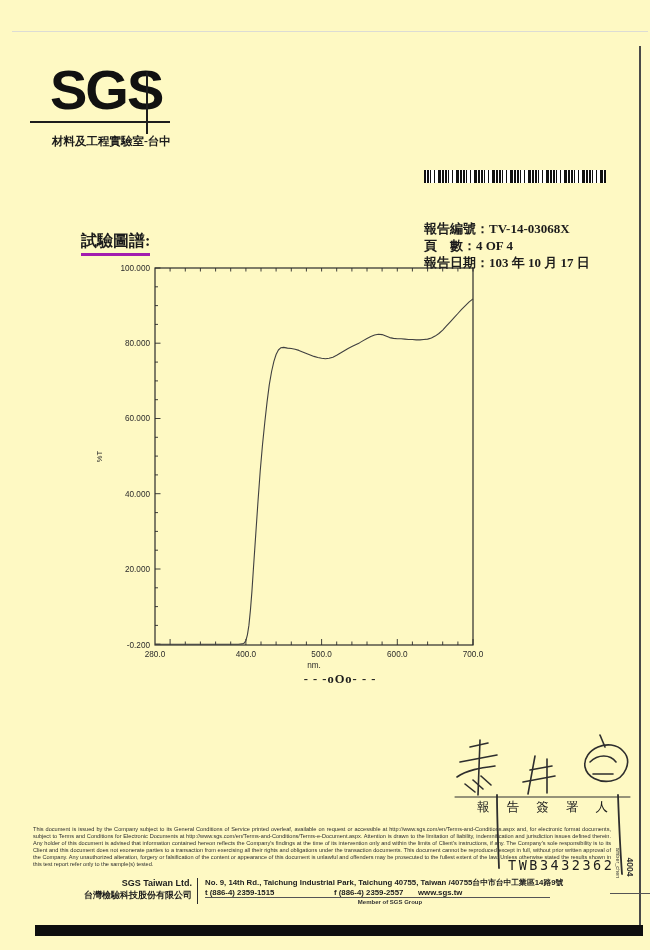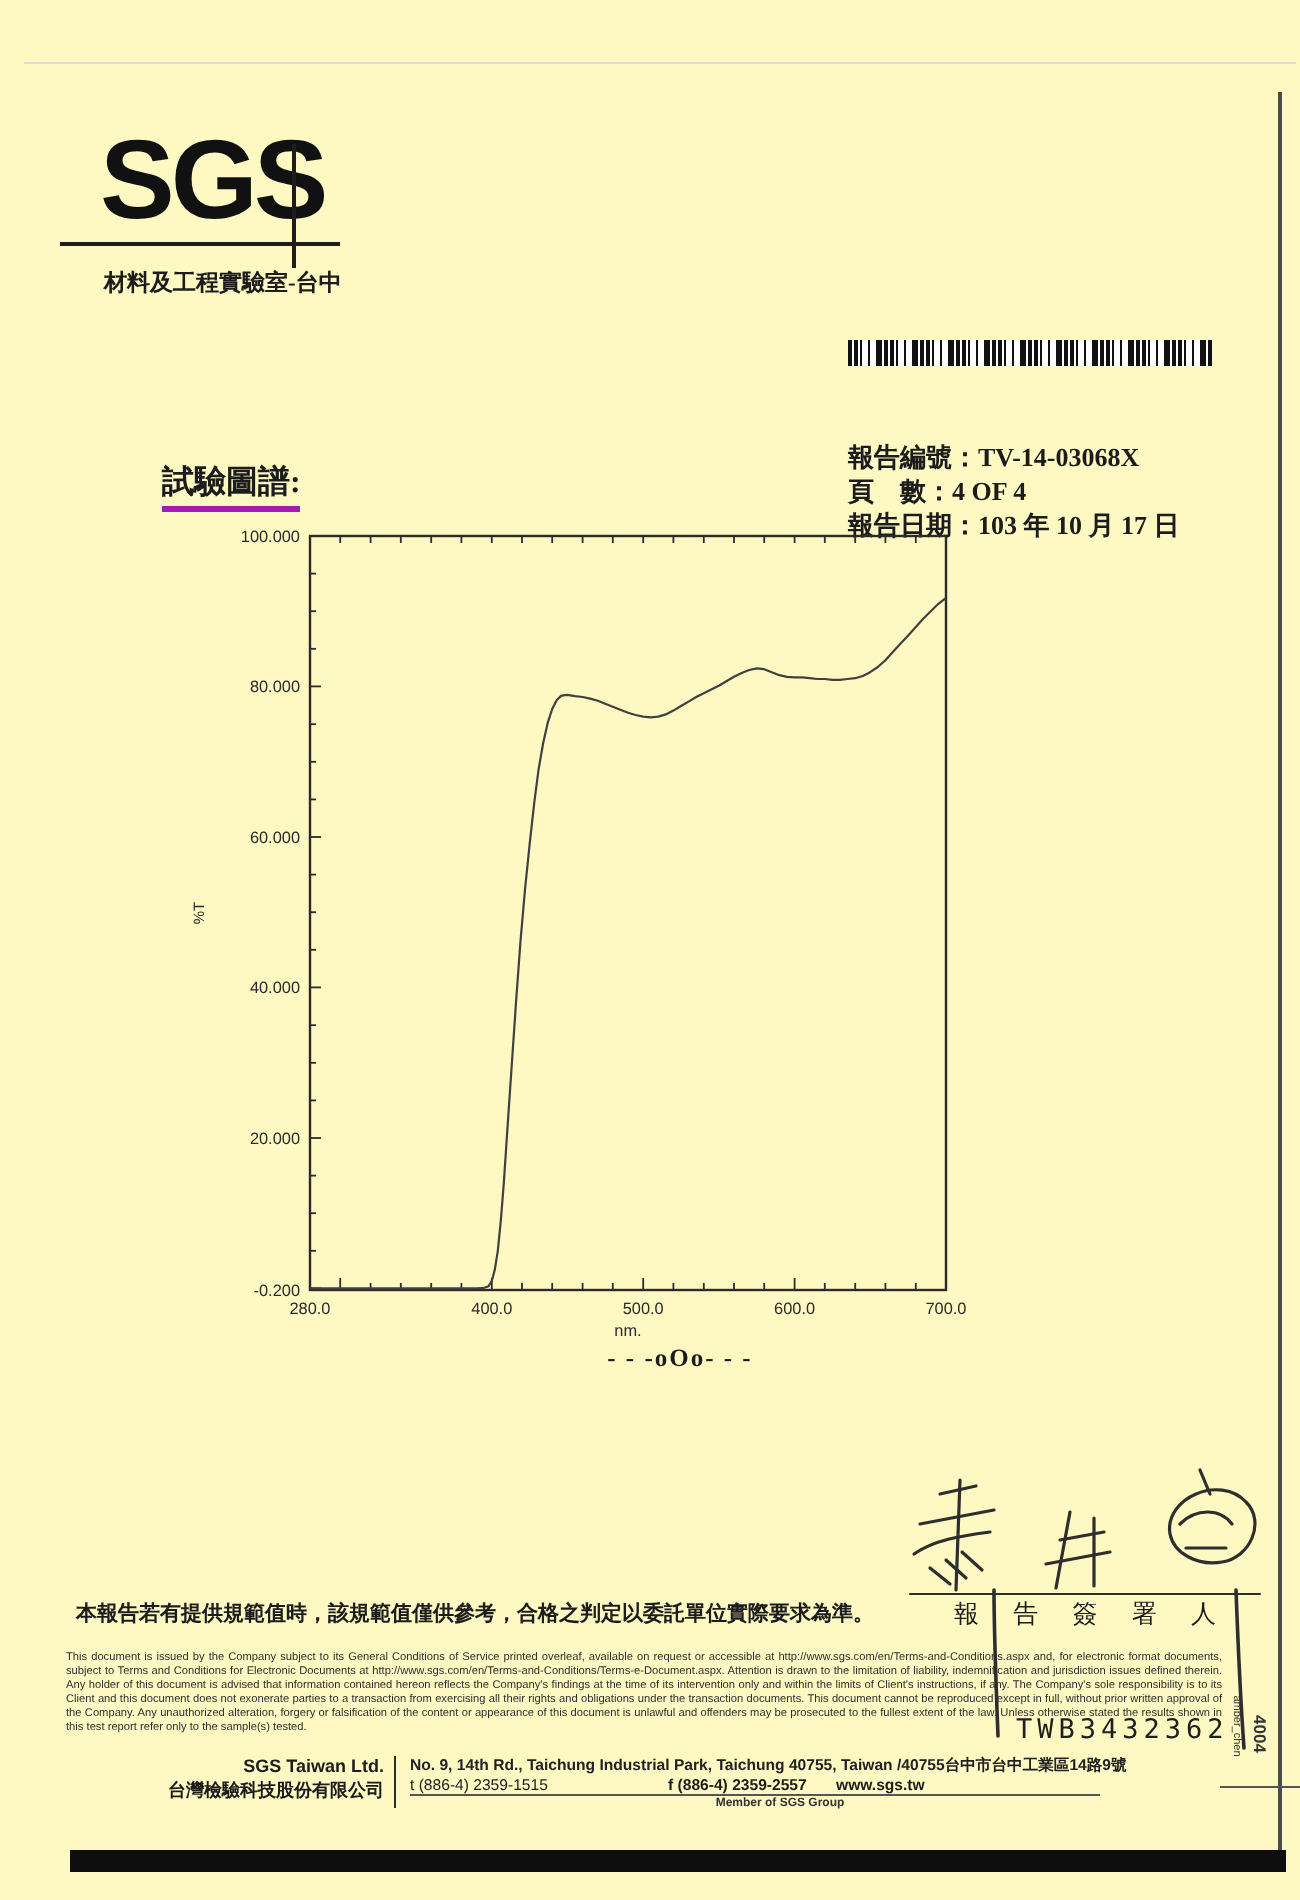--- a/index.html
+++ b/index.html
@@ -41,21 +41,21 @@
          font-size:5.6px;line-height:1.25;color:#2e2e2e;text-align:justify;}
   .stamp-number{left:508px;top:857px;font-family:"DejaVu Sans Mono",monospace;
                 font-size:13.5px;letter-spacing:2.5px;color:#202020;}
   
   .f-company-en{left:60px;top:878px;width:132px;text-align:right;
                 font-family:"Liberation Sans",sans-serif;font-size:9px;font-weight:bold;}
   .f-company-zh{left:40px;top:889px;width:152px;text-align:right;font-size:9px;font-weight:bold;}
   .f-divider{left:197px;top:878px;width:1px;height:26px;background:#2d2d2d;}
   .f-address{left:205px;top:877px;font-family:"Liberation Sans",sans-serif;font-size:7.8px;
              font-weight:bold;white-space:nowrap;color:#222;text-align:right;}
-  .f-tel{left:205px;top:888px;font-family:"Liberation Sans",sans-serif;font-size:7.8px;font-weight:normal;}
+  .f-tel{left:205px;top:888px;font-family:"Liberation Sans",sans-serif;font-size:7.8px;font-weight:bold;}
   .f-fax{left:305px;top:888px;font-family:"Liberation Sans",sans-serif;font-size:7.8px;font-weight:bold;margin-left:29px;}
   .f-web{left:418px;top:888px;font-family:"Liberation Sans",sans-serif;font-size:7.8px;font-weight:bold;}
   .f-underline{left:205px;top:897px;width:345px;height:1px;background:#555;}
   .f-member{left:330px;top:899px;width:120px;text-align:center;
             font-family:"Liberation Sans",sans-serif;font-size:6px;font-weight:bold;color:#333;}
   
   .side-note{font-family:"Liberation Sans",sans-serif;color:#333;transform:rotate(90deg);
              transform-origin:center;white-space:nowrap;}
   .side-name{left:596px;top:860px;width:44px;font-size:5.5px;text-align:center;}
   .side-num{left:610px;top:862px;width:40px;font-size:8.5px;font-weight:bold;text-align:center;}
@@ -189,21 +189,20 @@
         <path d="M95,48 l22,-4"></path>
       <path d="M150,45 c-3,-18 25,-30 38,-16 c10,10 2,28 -12,30 c-12,2 -24,-4 -26,-14"></path>
       <path d="M155,40 c8,-8 20,-8 26,0"></path>
       <path d="M158,52 l20,0"></path>
       <path d="M165,13 l5,12"></path>
       <path d="M62,73 C62,95 63,120 64,146" stroke-width="1.8"></path>
       <path d="M183,73 C184,100 185,125 187,152" stroke-width="1.8"></path>
     </svg>
   </div>
 
-  <div class="abs statement">本報告若有提供規範值時，該規範值僅供參考，合格之判定以委託單位實際要求為準。</div>
   <div class="abs signatory">報 告 簽 署 人</div>
 
   <div class="abs legal">This document is issued by the Company subject to its General Conditions of Service printed overleaf, available on request or accessible at http://www.sgs.com/en/Terms-and-Conditions.aspx and, for electronic format documents, subject to Terms and Conditions for Electronic Documents at http://www.sgs.com/en/Terms-and-Conditions/Terms-e-Document.aspx. Attention is drawn to the limitation of liability, indemnification and jurisdiction issues defined therein. Any holder of this document is advised that information contained hereon reflects the Company's findings at the time of its intervention only and within the limits of Client's instructions, if any. The Company's sole responsibility is to its Client and this document does not exonerate parties to a transaction from exercising all their rights and obligations under the transaction documents. This document cannot be reproduced except in full, without prior written approval of the Company. Any unauthorized alteration, forgery or falsification of the content or appearance of this document is unlawful and offenders may be prosecuted to the fullest extent of the law. Unless otherwise stated the results shown in this test report refer only to the sample(s) tested.</div>
   <div class="abs stamp-number">TWB3432362</div>
 
   <div class="abs f-company-en">SGS Taiwan Ltd.</div>
   <div class="abs f-company-zh">台灣檢驗科技股份有限公司</div>
   <div class="abs f-divider"></div>
   <div class="abs f-address">No. 9, 14th Rd., Taichung Industrial Park, Taichung 40755, Taiwan /40755台中市台中工業區14路9號</div>
   <div class="abs f-tel">t (886-4) 2359-1515</div>

